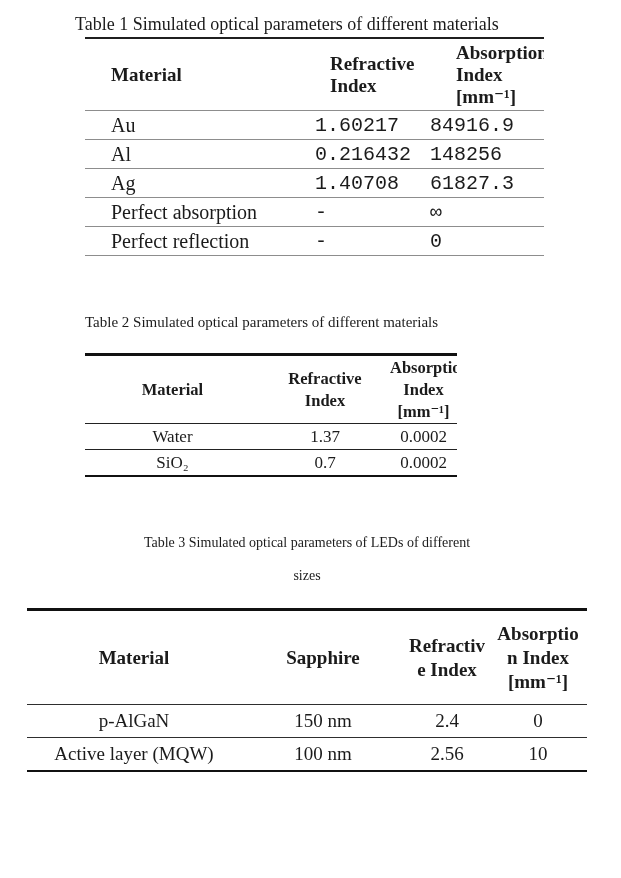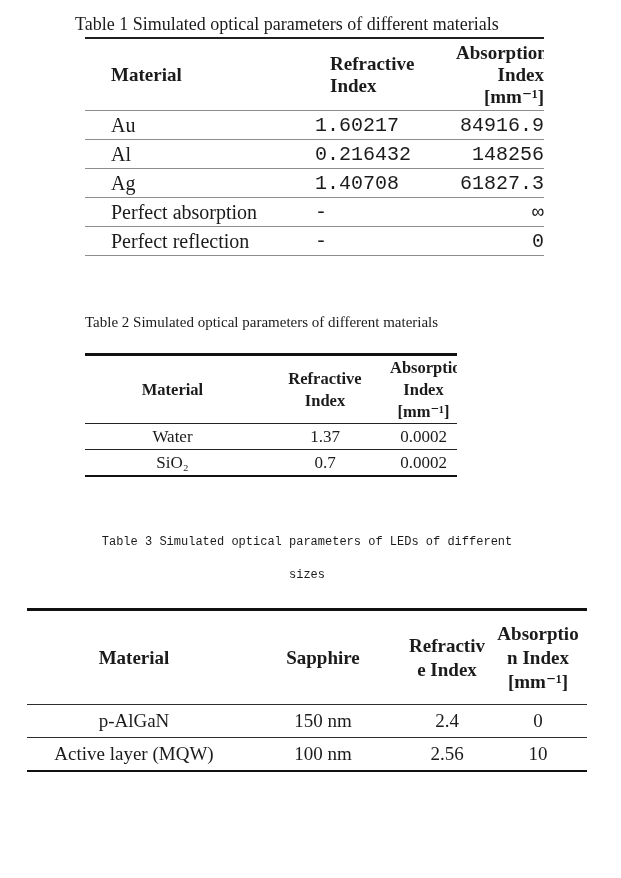--- a/index.html
+++ b/index.html
@@ -5,32 +5,32 @@
   html,body{margin:0;padding:0;background:#ffffff;}
   body{
     width:621px;height:878px;
     font-family:"Liberation Serif","DejaVu Serif",serif;
     color:#1b1b1b;
     overflow:hidden;
   }
   .caption{white-space:pre-line;}
   .cap1{margin:13px 0 0 75px;font-size:18px;line-height:22px;width:471px;font-family:Liberation Serif, serif;}
   .cap2{margin:56px 0 0 85px;font-size:15px;line-height:20px;width:400px;}
-  .cap3{margin:49px 0 0 27px;font-size:12px;line-height:33px;width:560px;text-align:center;font-family:Liberation Mono, monospace;}
+  .cap3{margin:49px 0 0 27px;font-size:14px;line-height:33px;width:560px;text-align:center;}
   table{border-collapse:collapse;table-layout:fixed;}
   th,td{white-space:pre-line;font-weight:normal;padding:0;vertical-align:middle;overflow:hidden;}
   th{font-weight:bold;}
 
   
   .t1{margin:2px 0 0 85px;width:459px;border-top:2px solid #1f1f1f;font-size:20px;}
   .t1 th{font-size:19px;line-height:22px;height:71px;border-bottom:1px solid #8d8d8d;text-align:left;}
   .t1 td{height:28px;border-bottom:1px solid #8d8d8d;}
   .t1 .c0{width:230px;}
   .t1 .c1{width:115px;}
-  .t1 .c2{width:114px;text-align:right;}
+  .t1 .c2{width:114px;}
   .t1 th.c0, .t1 td.c0{padding-left:26px;text-align:left;}
   .t1 th.c1{padding-left:15px;}
   .t1 th.c2{padding-left:26px;}
   .t1 td.c1, .t1 td.c2{font-family:Liberation Mono, monospace;}
 
   
   .t2{margin:21px 0 0 85px;width:372px;border-top:3px solid #111111;font-size:17px;}
   .t2 th{font-size:16.5px;line-height:22px;height:67px;border-bottom:1px solid #222222;text-align:center;}
   .t2 td{height:25px;border-bottom:1px solid #222222;text-align:center;}
   .t2 tr:last-child td{border-bottom:2px solid #111111;}

